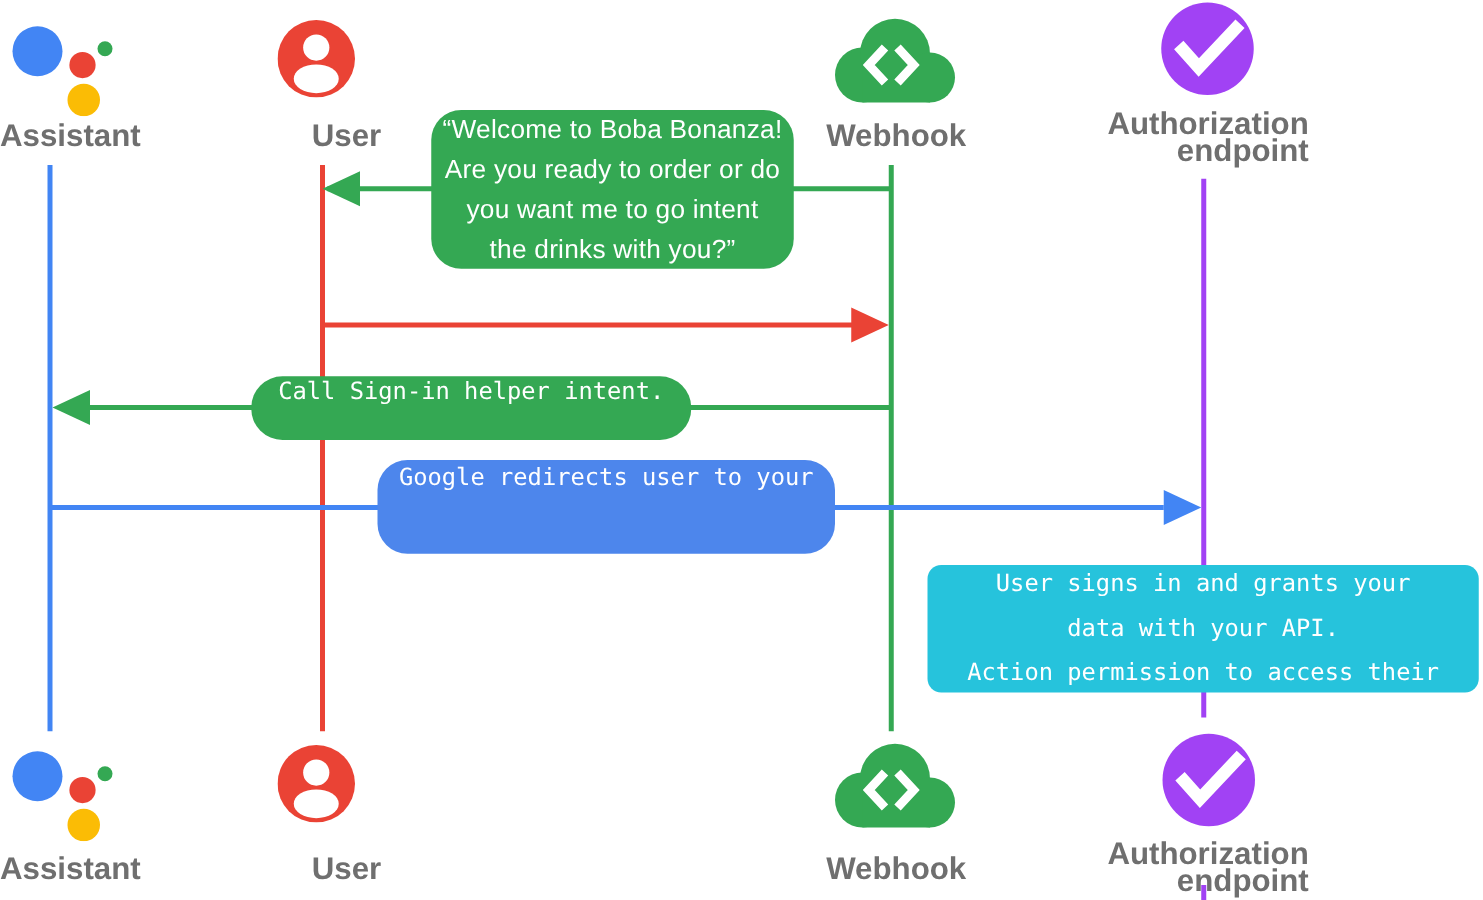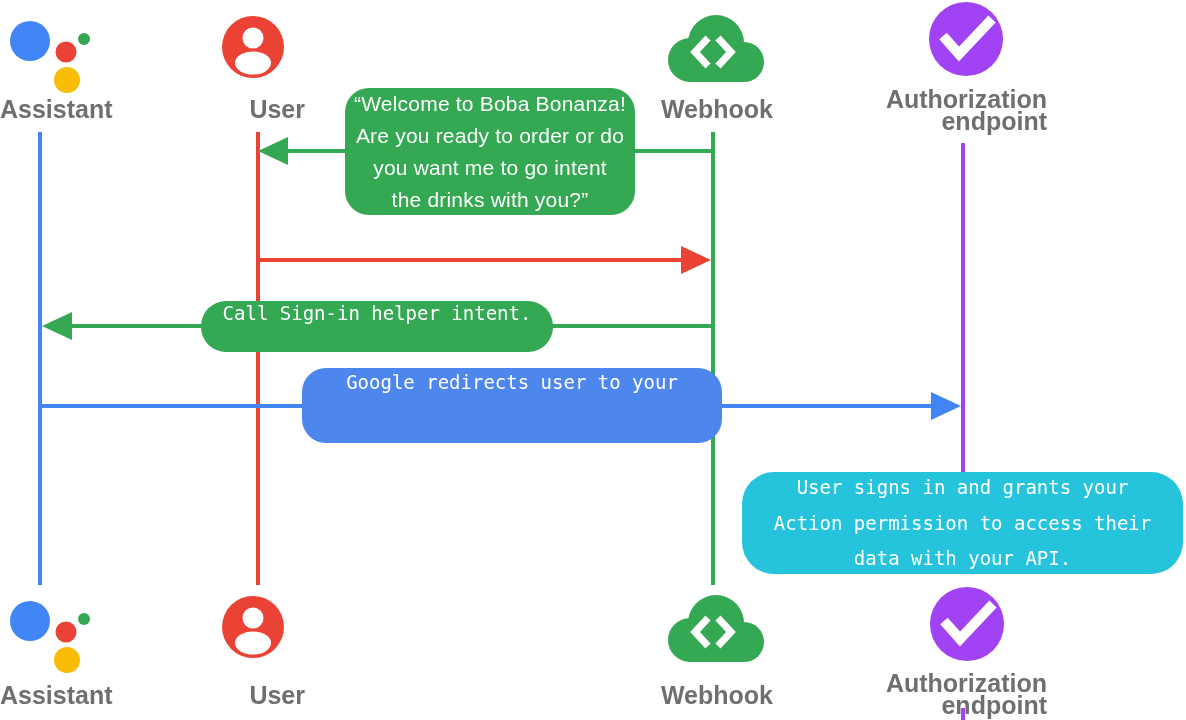--- a/index.html
+++ b/index.html
@@ -31,22 +31,22 @@
   .bubble{
     position:absolute;z-index:3;color:#ffffff;display:flex;flex-direction:column;
     justify-content:space-between;align-items:center;text-align:center;box-sizing:border-box;
   }
   .bubble .ln{white-space:nowrap;}
   .sans-bubble{font-size:21px;line-height:31px;font-weight:400;letter-spacing:.2px;}
   .mono-bubble{font-family:"DejaVu Sans Mono","Liberation Mono",monospace;font-size:19px;}
   .b-welcome{left:345px;top:88px;width:290px;height:127px;background:var(--green);border-radius:24px;}
   .b-order{left:388px;top:237px;width:194px;height:46px;background:var(--red);border-radius:23px;}
   .b-signin{left:201px;top:301px;width:352px;height:51px;background:var(--green);border-radius:25px;line-height:25px;}
-  .b-redirect{left:302px;top:368px;width:420px;height:75px;background:var(--bubbleblue);border-radius:24px;line-height:29px;}
-  .b-grant{left:742px;top:472px;width:441px;height:102px;background:var(--cyan);border-radius:32px;line-height:31px;}
+  .b-redirect{left:302px;top:368px;width:366px;height:75px;background:var(--bubbleblue);border-radius:24px;line-height:29px;}
+  .b-grant{left:742px;top:452px;width:441px;height:102px;background:var(--cyan);border-radius:11px;line-height:31px;}
   
   .icon{position:absolute;z-index:4;}
   .actor-label{
     position:absolute;z-index:4;color:var(--gray);font-weight:bold;font-size:25px;
     text-align:right;line-height:22px;
   }
   .lb-assistant-top{left:0;top:98px;width:92px;}
   .lb-user-top{left:205px;top:98px;width:100px;}
   .lb-webhook-top{left:653px;top:98px;width:120px;}
   .lb-auth-top{left:885px;top:88px;width:162px;}
@@ -86,22 +86,22 @@
   <div class="bubble mono-bubble b-signin">
     <div class="ln">Call Sign-in helper intent.</div>
   </div>
 
   <div class="bubble mono-bubble b-redirect">
     <div class="ln">Google redirects user to your</div>
   </div>
 
   <div class="bubble mono-bubble b-grant">
     <div class="ln">User signs in and grants your</div>
+    <div class="ln">data with your API.</div>
     <div class="ln">Action permission to access their</div>
-    <div class="ln">data with your API.</div>
   </div>
 
   <svg class="icon" style="left:5px;top:8px" width="90" height="85" viewBox="0 0 90 85">
     <circle cx="25" cy="33" r="20" fill="#4285F4"></circle>
     <circle cx="61" cy="44" r="10.5" fill="#EA4335"></circle>
     <circle cx="79" cy="31" r="6" fill="#34A853"></circle>
     <circle cx="62" cy="72" r="13" fill="#FBBC05"></circle>
   </svg>
 
   <svg class="icon" style="left:222px;top:16px" width="62" height="62" viewBox="0 0 62 62">

